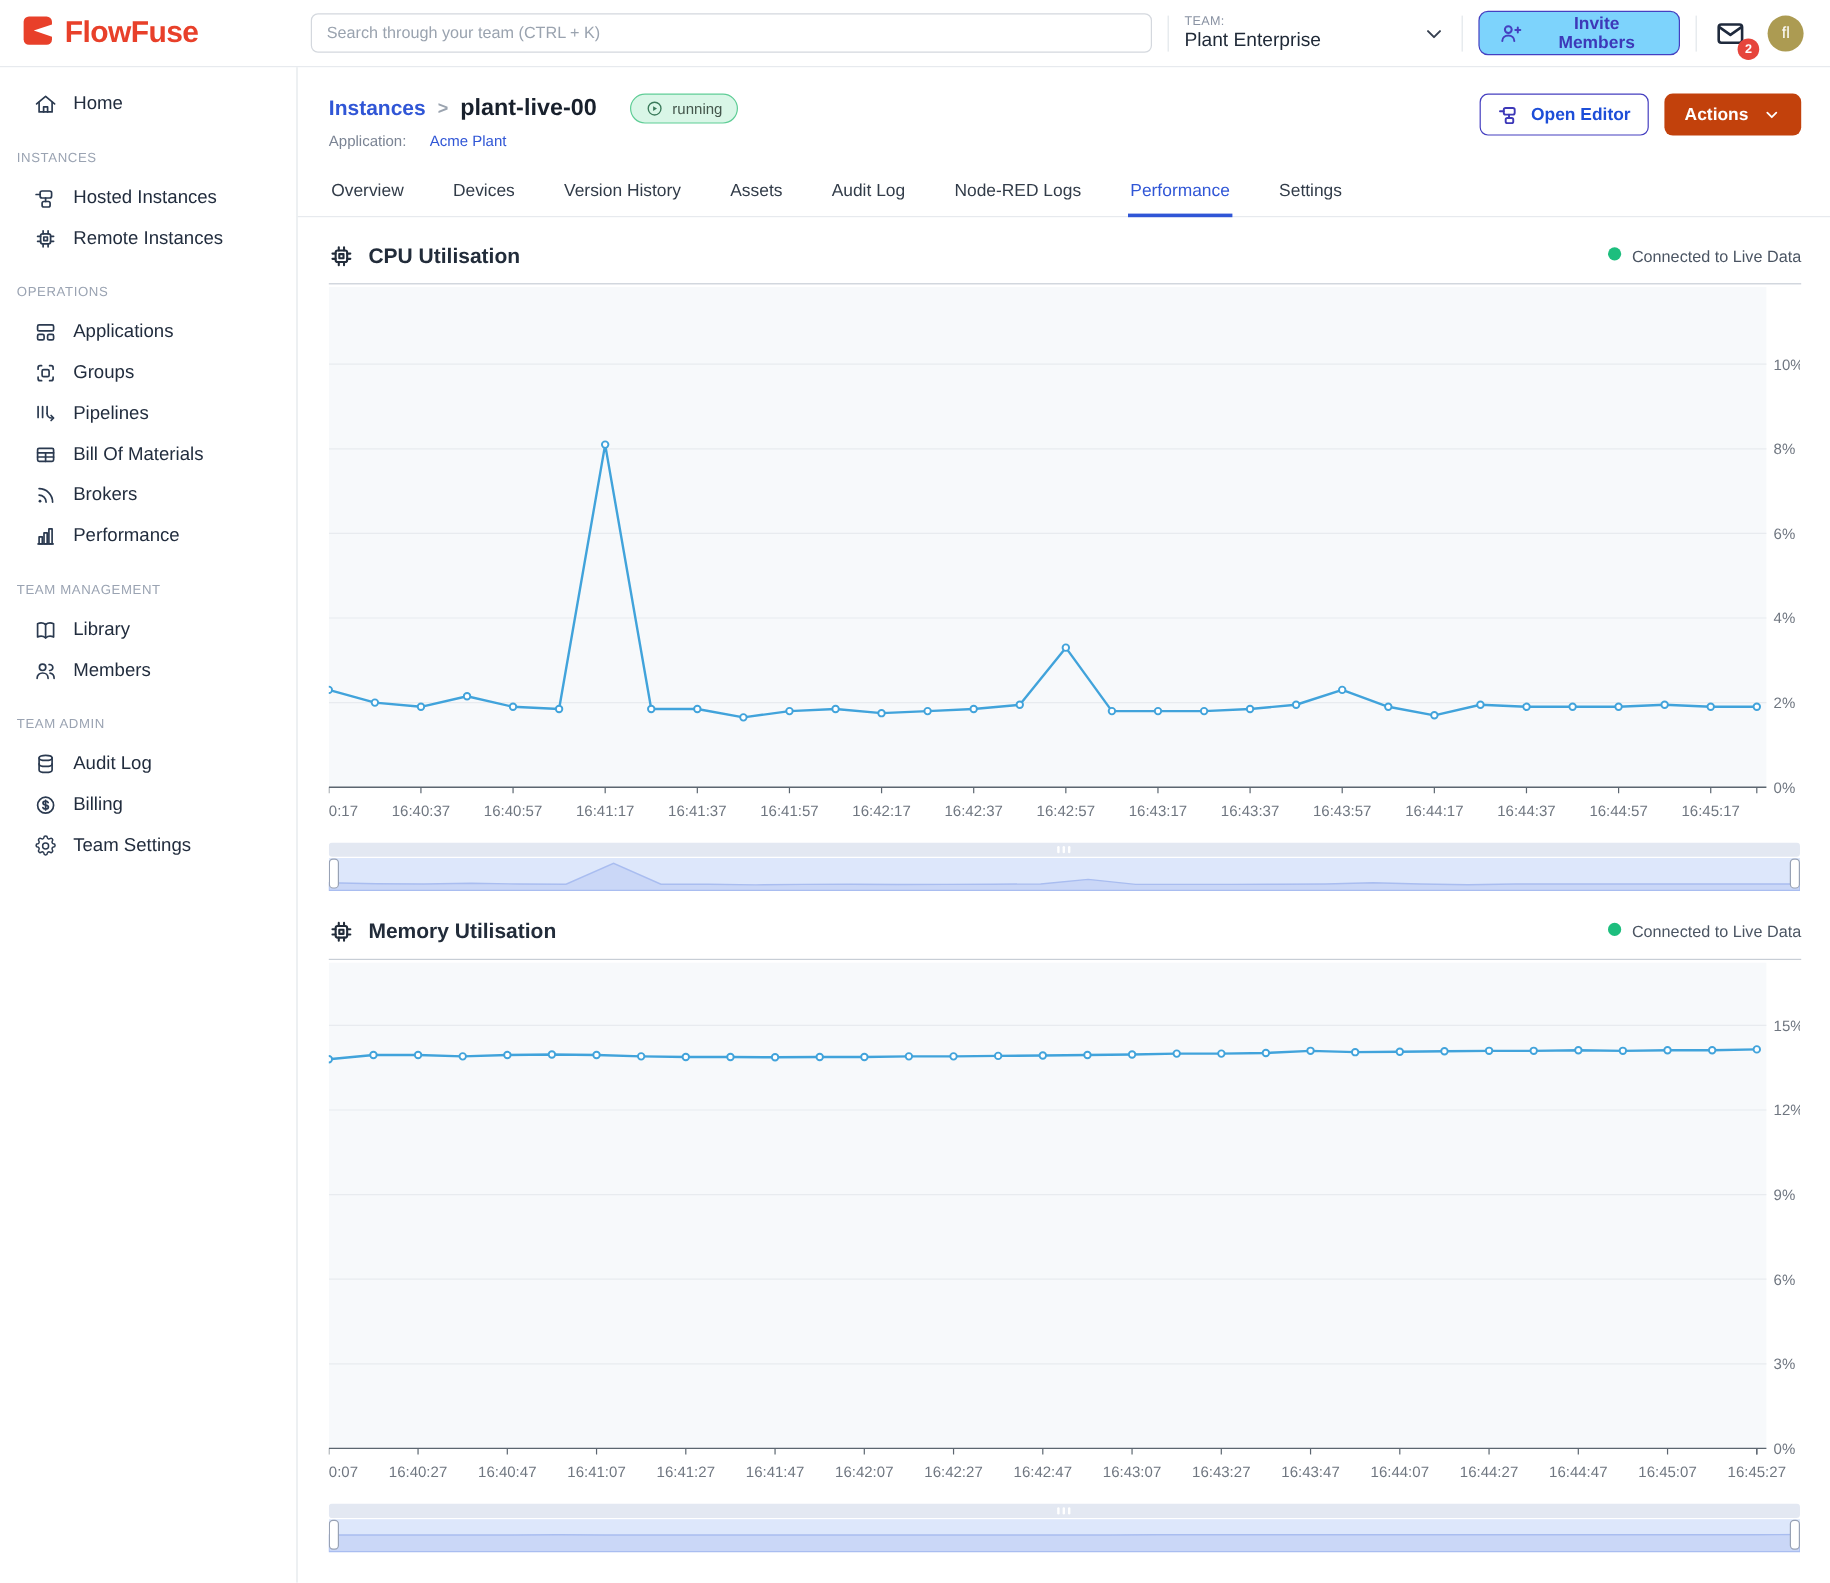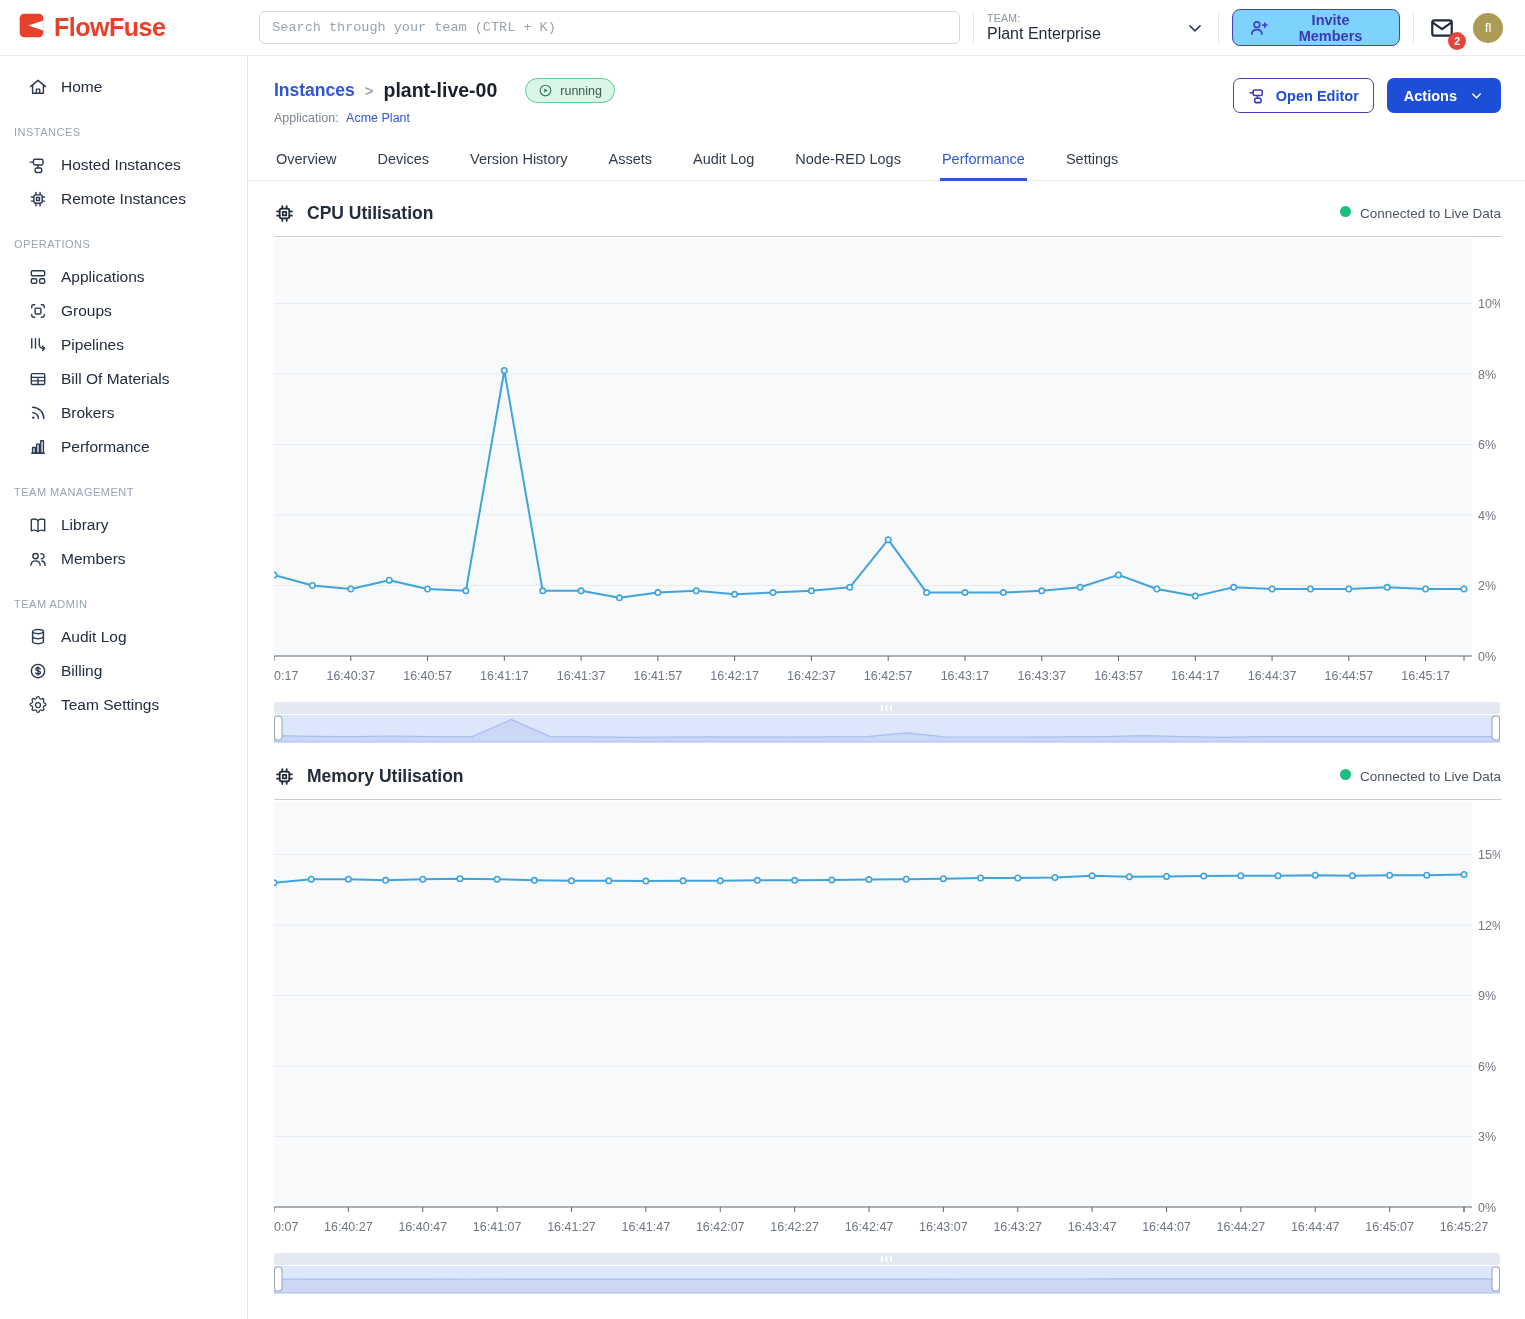--- a/index.html
+++ b/index.html
@@ -6,21 +6,21 @@
   body{width:1525px;height:1319px;overflow:hidden;background:#fff;color:#253041;
        font-family:"Liberation Sans",sans-serif;-webkit-font-smoothing:antialiased}
   svg{font-family:"Liberation Sans",sans-serif}
   .ic{width:20px;height:20px;stroke:#2b3a50;fill:none;stroke-width:1.7;stroke-linecap:round;stroke-linejoin:round;display:block}
 
   
   header{height:56px;display:flex;align-items:center;border-bottom:1px solid #e7eaee;box-sizing:border-box}
   .logo{width:248px;box-sizing:border-box;display:flex;align-items:center;gap:9px;padding-left:18px;cursor:pointer}
   .logo-text{font-size:25px;font-weight:bold;color:#e8402a;letter-spacing:-.5px}
   .search{width:703px;height:33px;margin-left:12px;border:1px solid #d4d8de;border-radius:6px;padding:0 12px;
-          font-size:13.5px;color:#374151;box-sizing:border-box;outline:none;font-family:Liberation Mono, monospace}
+          font-size:13.5px;color:#374151;box-sizing:border-box;outline:none;font-family:Liberation Sans, sans-serif}
   .search::placeholder{color:#9aa3af}
   .hdr-spacer{flex:1}
   .hdr-div{width:1px;height:30px;background:#e2e6ea;margin:0 13px}
   .team-select{display:flex;align-items:center;justify-content:space-between;min-width:218px;cursor:pointer}
   .team-label{font-size:10.5px;color:#8a93a3;letter-spacing:.3px}
   .team-name{font-size:16px;color:#1f2937;margin-top:1px}
   .invite-btn{height:37px;border:1.5px solid #4540c1;color:#3d38b8;background:#7dd3fc;border-radius:8px;
               font-weight:bold;font-size:14.5px;display:flex;gap:9px;padding:0 16px;align-items:center;cursor:pointer;font-family:inherit}
   .mail{position:relative;cursor:pointer;padding:2px}
   .mail-badge{position:absolute;right:-9px;bottom:-7px;background:#e6453c;color:#fff;border-radius:50%;
@@ -39,25 +39,25 @@
 
   
   .page-head{display:flex;justify-content:space-between;align-items:flex-start;padding:22px 24px 0 26px}
   .crumbs{display:flex;align-items:center;gap:10px}
   .crumb-link{color:#3056d6;font-weight:bold;font-size:17.5px;text-decoration:none;cursor:pointer}
   .crumb-sep{color:#9aa3af;font-size:15px;font-weight:bold}
   .instance-name{color:#18202c;font-weight:bold;font-size:19.5px}
   .badge-running{margin-left:18px;display:inline-flex;align-items:center;gap:7px;background:#d9f6e7;
                  border:1px solid #5fcd96;border-radius:14px;padding:4px 12px;font-size:12.5px;color:#44564c}
   .app-line{margin-top:8px;font-size:12.5px;color:#7b8494}
-  .app-line a{color:#3056d6;margin-left:4px;text-decoration:none;cursor:pointer}
+  .app-line a{color:#3056d6;margin-left:16px;text-decoration:none;cursor:pointer}
   .head-buttons{display:flex;align-items:center}
   .btn-outline{display:inline-flex;gap:9px;align-items:center;height:35px;padding:0 14px;background:#fff;
                border:1.6px solid #453fc0;border-radius:7px;color:#1d4ed8;font-weight:bold;font-size:14.5px;cursor:pointer;font-family:inherit}
-  .btn-solid{display:inline-flex;gap:12px;align-items:center;height:35px;padding:0 17px;background:#1d4ed8;border:none;
+  .btn-solid{display:inline-flex;gap:12px;align-items:center;height:35px;padding:0 17px;background:#c2410c;border:none;
              border-radius:7px;color:#fff;font-weight:bold;font-size:14.5px;margin-left:13px;cursor:pointer;font-family:inherit}
 
   
   .tabs{display:flex;gap:37px;padding-left:26px;margin-top:17px;border-bottom:1px solid #e7eaee}
   .tab{font-size:14.5px;color:#323c49;padding:9px 2px 11px;cursor:pointer;border-bottom:3px solid transparent;margin-bottom:-1px}
   .tab.active{color:#3056d6;border-bottom-color:#3056d6}
 
   
   .chart-section{padding:0 24px 0 26px}
   .sec-head{display:flex;align-items:center;padding:17px 0 12px;border-bottom:1px solid #c8ced6;margin-top:5px}

